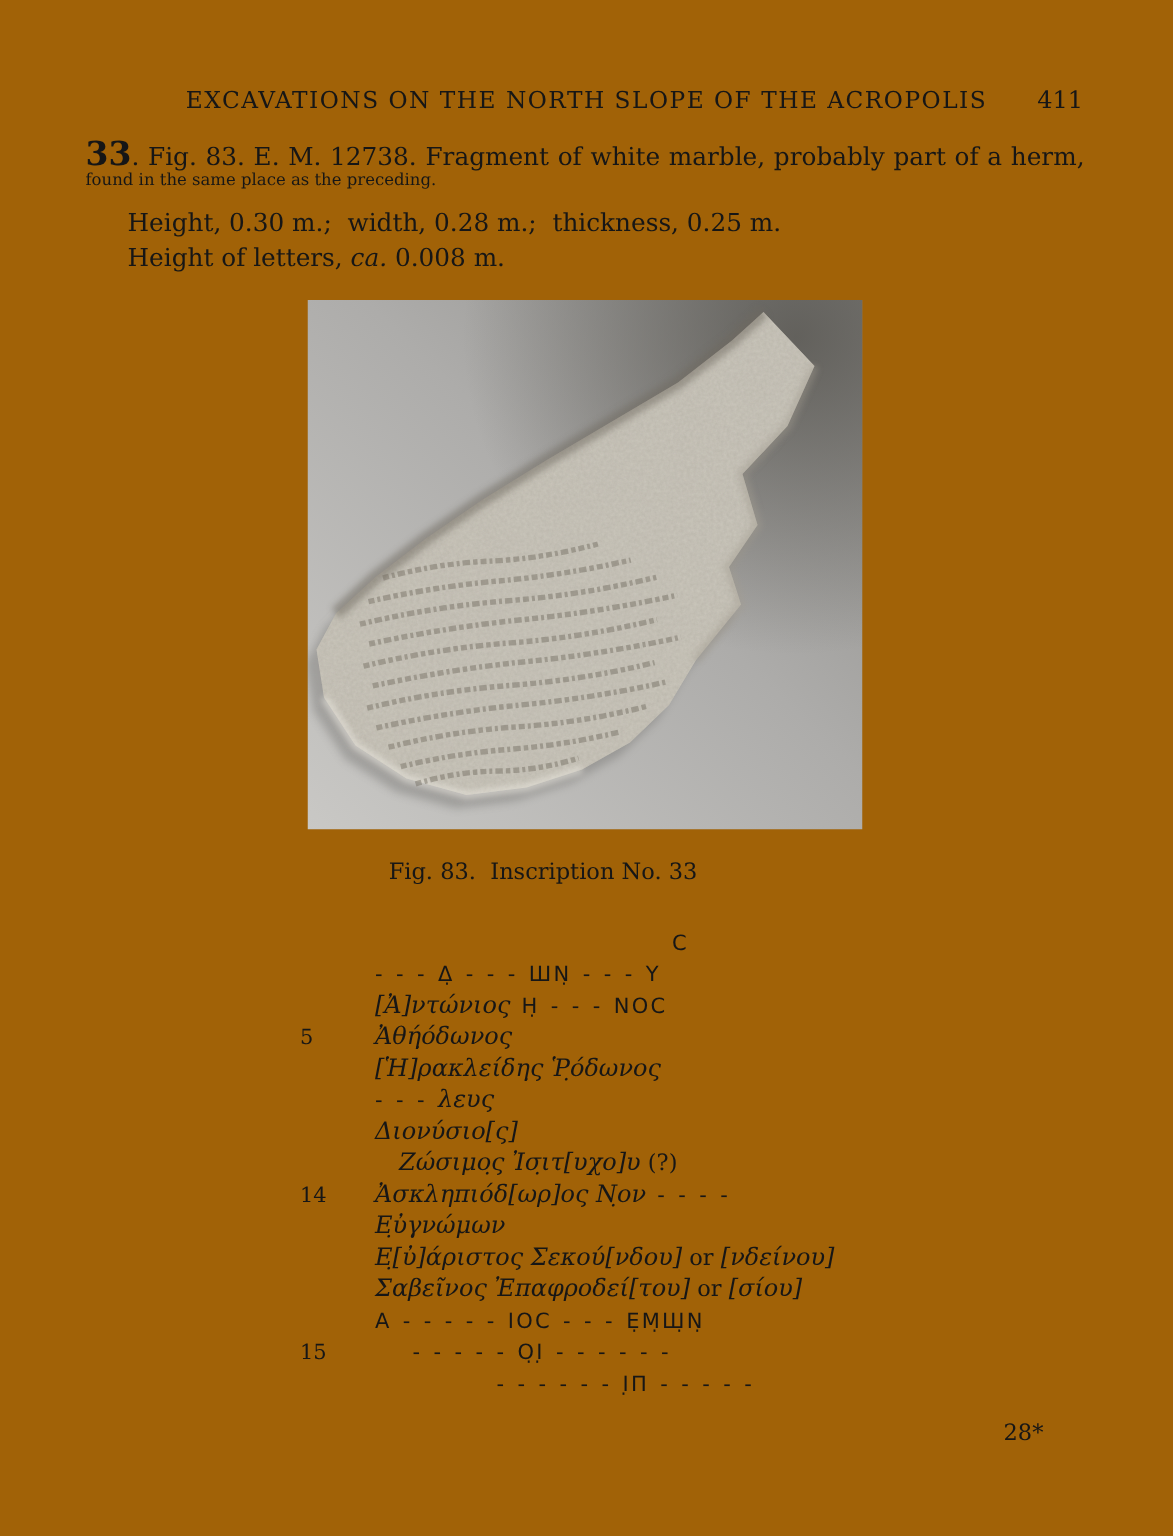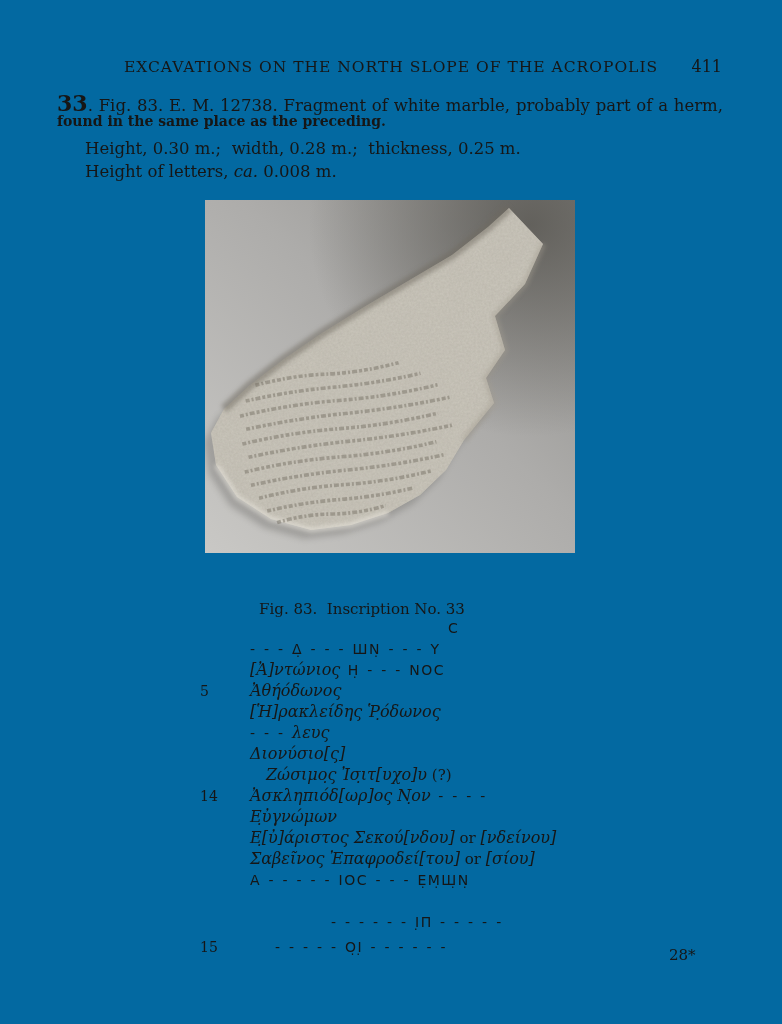--- a/index.html
+++ b/index.html
@@ -1,36 +1,36 @@
 <!DOCTYPE html>
 <html><head>
 <meta charset="utf-8">
 <style>
   html,body { margin:0; padding:0; background:#e8e8e6; }
   .page {
     position:relative; width:782px; height:1024px; margin:0 auto;
-    background:#0369a1; color:#161616; overflow:hidden;
+    background:#a16207; color:#161616; overflow:hidden;
     font-family:"DejaVu Serif","Liberation Serif",serif;
   }
   
   .hdr { position:absolute; top:57px; left:0; width:782px; text-align:center; }
   .hdr-title { font-size:15.5px; letter-spacing:1px; white-space:pre; }
   .hdr-page { position:absolute; top:57px; right:60px; font-size:16px; }
   
   .pline1 { position:absolute; top:90px; left:57px; width:666px; font-size:16.5px;
             text-align:justify; text-align-last:justify; }
   .pline1 .entry-no { font-weight:bold; font-size:22px; }
-  .pline2 { position:absolute; top:113px; left:57px; width:666px; font-size:14px;font-weight:bold; }
+  .pline2 { position:absolute; top:113px; left:57px; width:666px; font-size:11px; }
   .dims   { position:absolute; top:139px; left:85px; font-size:16.5px; white-space:pre; }
   .lett   { position:absolute; top:162px; left:85px; font-size:16.5px; white-space:pre; }
   .lett .it { font-style:italic; }
   
   .photo { position:absolute; top:200px; left:205px; width:370px; height:353px; }
   
-  .caption { position:absolute; top:600px; left:0; width:724px; text-align:center;
+  .caption { position:absolute; top:572px; left:0; width:724px; text-align:center;
              font-size:15px; white-space:pre; }
   
   .insc { position:absolute; top:617px; left:197px; width:480px; }
   .insc-row { display:flex; height:21px; line-height:21px; align-items:baseline; }
   .insc-num { flex:0 0 50px; width:50px; font-size:14px; padding-left:3px; }
   .insc-text { white-space:pre; }
   .seg-i { font-family:"DejaVu Serif","Liberation Serif",serif; font-style:italic; font-size:16px; }
   .seg-e { font-family:"DejaVu Sans","Liberation Sans",sans-serif; font-size:14px;
            letter-spacing:1.5px; word-spacing:1.5px; }
   .seg-r { font-family:"DejaVu Serif","Liberation Serif",serif; font-size:15px; }
@@ -159,21 +159,21 @@
       <div class="insc-row">
         <span class="insc-num"></span>
         <span class="insc-text" style="padding-left: 0px;"><span class="seg-i">Σαβεῖνος Ἐπαφροδεί[του]</span><span class="seg-r"> or </span><span class="seg-i">[σίου]</span></span>
       </div>
       <div class="insc-row">
         <span class="insc-num"></span>
         <span class="insc-text" style="padding-left: 0px;"><span class="seg-e">Α - - - - - ΙΟϹ - - - Ε̣Μ̣Ш̣Ν̣</span></span>
       </div>
       <div class="insc-row">
         <span class="insc-num">15</span>
-        <span class="insc-text" style="padding-left: 25px; margin-top: 46px;"><span class="seg-e">- - - - - Ο̣Ι̣ - - - - - -</span></span>
+        <span class="insc-text" style="padding-left: 25px;"><span class="seg-e">- - - - - Ο̣Ι̣ - - - - - -</span></span>
       </div>
       <div class="insc-row">
         <span class="insc-num"></span>
         <span class="insc-text" style="padding-left: 81px;"><span class="seg-e">- - - - - - Ι̣Π - - - - -</span></span>
       </div>
     </div>
 
   <div class="sig">28*</div>
 
 </div>

